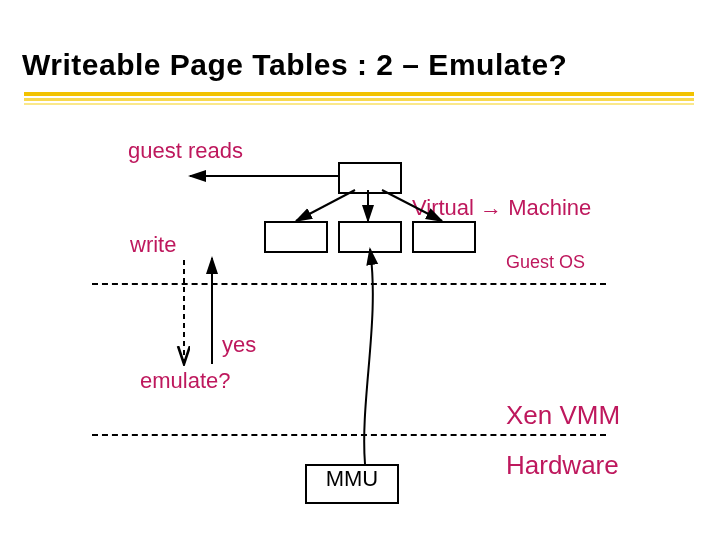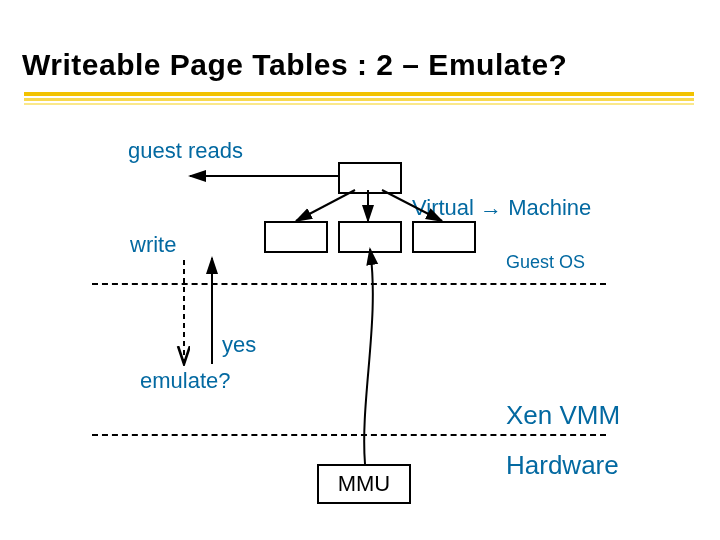--- a/index.html
+++ b/index.html
@@ -2,21 +2,21 @@
 <html><head>
 <meta charset="utf-8">
 <style>
 html,body{margin:0;padding:0;width:720px;height:540px;background:#fff;font-family:Arial,Helvetica,sans-serif}
 .slide{position:relative;width:697px;height:540px}
 .title{position:absolute;left:22px;top:48px;font-size:30px;font-weight:900;color:#000;letter-spacing:.5px}
 .rule{position:absolute;left:24px;top:92px;width:670px;height:14px}
 .rule .a{position:absolute;left:0;top:0;width:100%;height:4px;background:#f2c200}
 .rule .b{position:absolute;left:0;top:6px;width:100%;height:3px;background:#f7d84f}
 .rule .c{position:absolute;left:0;top:11px;width:100%;height:2px;background:#fbe88a}
-.lbl{position:absolute;font-size:22px;color:#0369a1}
+.lbl{position:absolute;font-size:22px;color:#be185d}
 .box{position:absolute;border:2px solid #000;background:#fff}
 .dash{position:absolute;border-top:2px dashed #000;height:0}
 svg{position:absolute;left:0;top:0}
 </style>
 </head>
 <body>
 
 <div class="slide">
 
   <div class="title">Writeable Page Tables : 2 – Emulate?</div>
@@ -33,21 +33,21 @@
   <div class="lbl" style="left:222px;top:332px">yes</div>
   <div class="lbl" style="left:140px;top:368px">emulate?</div>
   <div class="lbl" style="left:506px;top:450px;font-size:26px">Hardware</div>
   <div class="lbl" style="left:506px;top:400px;font-size:26px">Xen VMM</div>
 
   <div class="box" id="box-root" style="left: 338px; top: 162px; width: 60px; height: 28px;"></div>
   <div class="box" id="box-child1" style="left: 264px; top: 221px; width: 60px; height: 28px;"></div>
   <div class="box" id="box-child2" style="left: 338px; top: 221px; width: 60px; height: 28px;"></div>
   <div class="box" id="box-child3" style="left: 412px; top: 221px; width: 60px; height: 28px;"></div>
 
-  <div class="box" id="box-mmu" style="display: flex; align-items: center; justify-content: center; left: 317px; top: 464px; width: 90px; height: 36px;">
+  <div class="box" id="box-mmu" style="display: flex; justify-content: center; left: 305px; top: 464px; width: 90px; height: 36px;">
     <span style="font-size:22px">MMU</span>
   </div>
 
   <div class="dash" id="dash1" style="left: 92px; width: 514px; top: 283px;"></div>
   <div class="dash" id="dash2" style="left: 92px; width: 514px; top: 434px;"></div>
 
   <svg width="720" height="540">
     <defs>
       <marker id="ah" markerWidth="10" markerHeight="10" refX="8" refY="3" orient="auto">
         <path d="M0,0 L9,3 L0,6 Z" fill="#000"></path>

